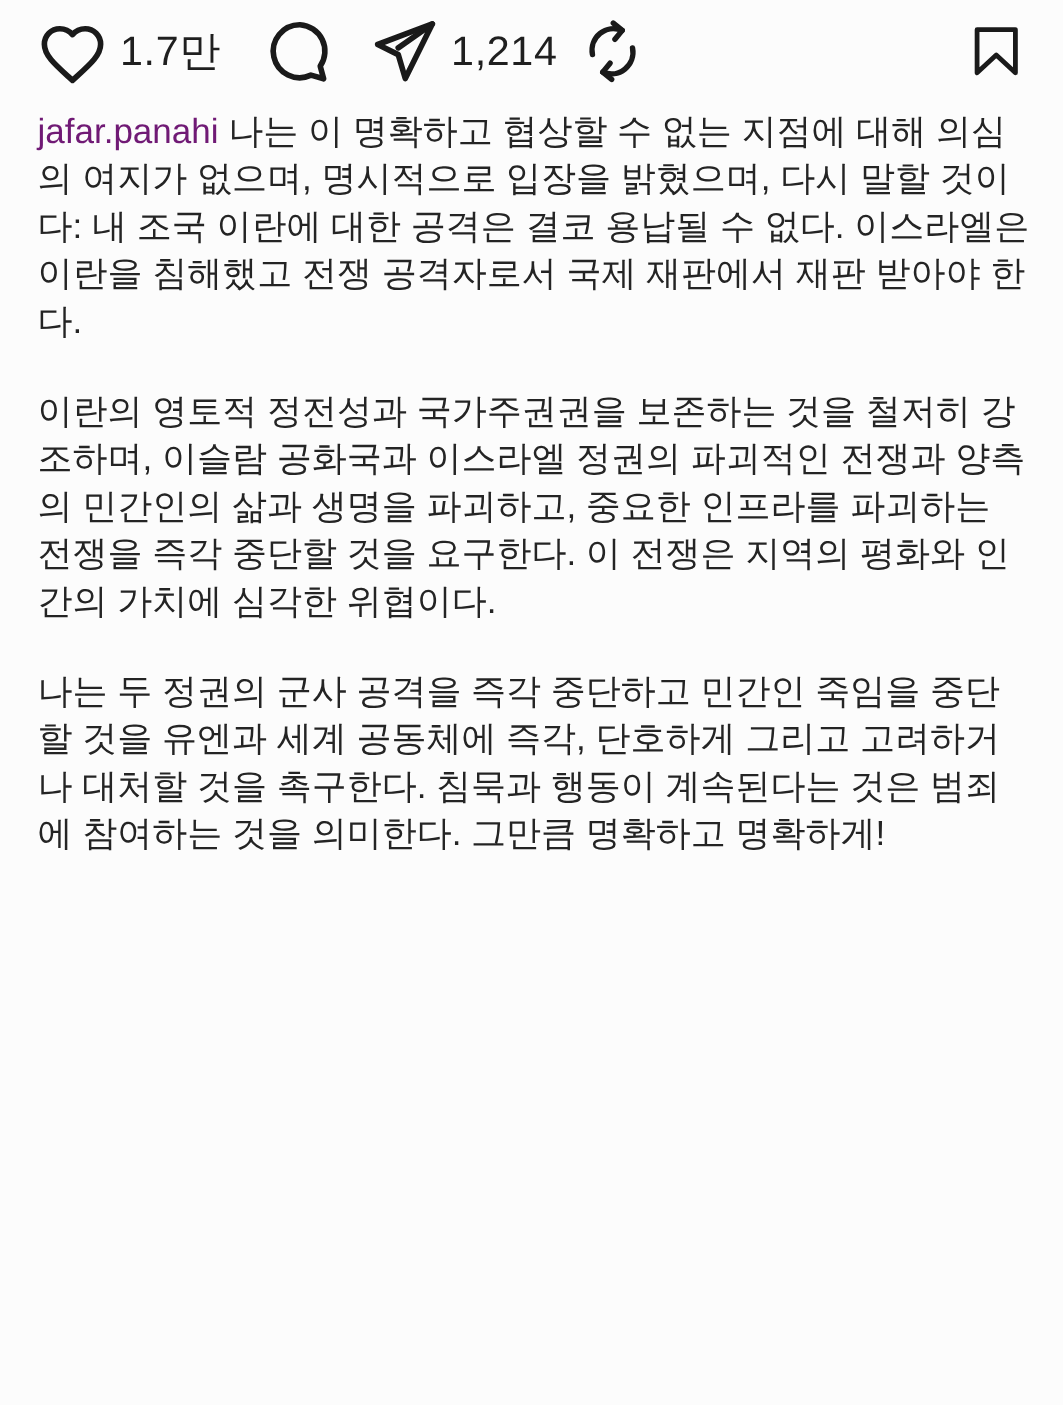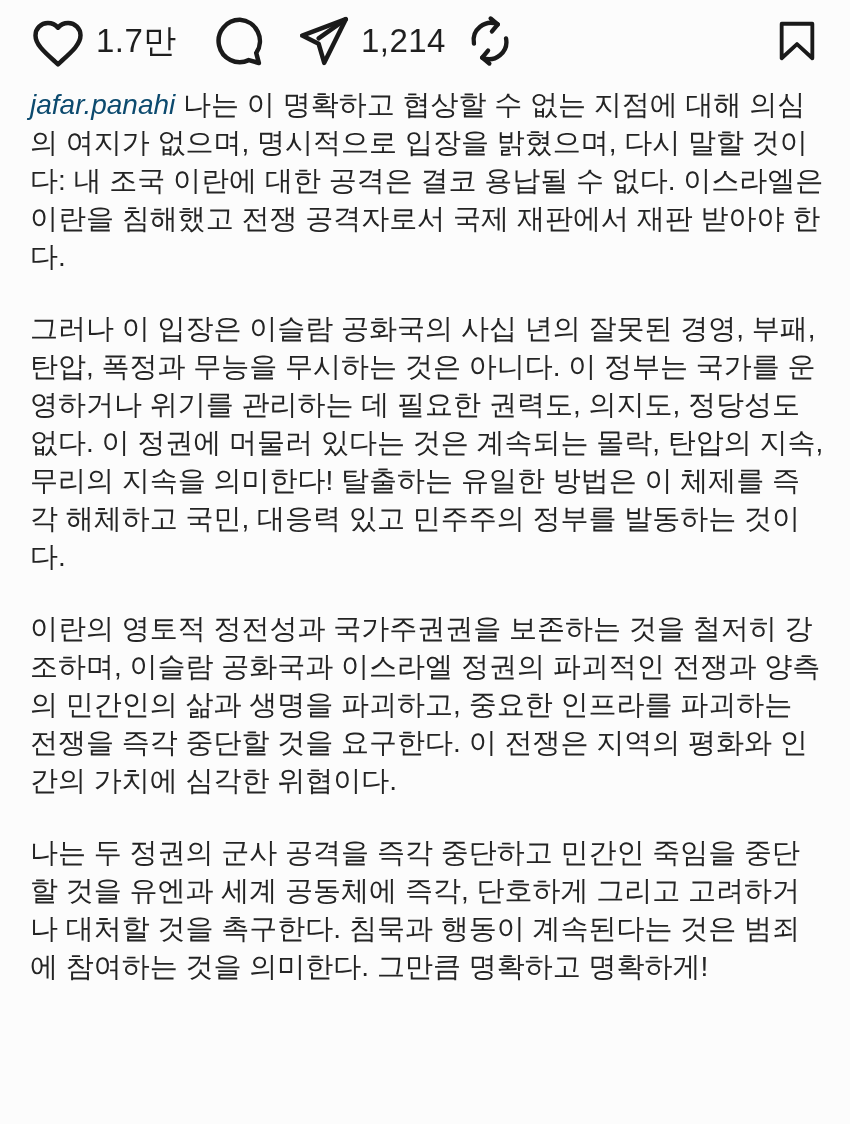--- a/index.html
+++ b/index.html
@@ -51,23 +51,22 @@
   .caption {
     font-size: 28px;
     line-height: 38px;
     color: #242424;
   }
   .caption p {
     margin: 0 0 34px 0;
   }
   .caption p.last { margin-bottom: 0; }
   .username {
-    color: #0c4a6e;
+    color: #701a75;
     cursor: pointer;
-    font-style: italic;
   }
 </style>
 </head>
 <body>
 
 <div class="post">
 
   <div class="action-bar">
     <span class="icon">
       <svg width="56" height="54" viewBox="0 0 24 24">
@@ -101,18 +100,17 @@
 
     <span class="icon bookmark">
       <svg width="46" height="50" viewBox="0 0 24 24">
         <polygon points="20 21 12 13.6 4 21 4 3 20 3"></polygon>
       </svg>
     </span>
   </div>
 
   <div class="caption">
     <p><span class="username">jafar.panahi</span> <span>나는 이 명확하고 협상할 수 없는 지점에 대해 의심의 여지가 없으며, 명시적으로 입장을 밝혔으며, 다시 말할 것이다: 내 조국 이란에 대한 공격은 결코 용납될 수 없다. 이스라엘은 이란을 침해했고 전쟁 공격자로서 국제 재판에서 재판 받아야 한다.</span></p>
-    <p>그러나 이 입장은 이슬람 공화국의 사십 년의 잘못된 경영, 부패, 탄압, 폭정과 무능을 무시하는 것은 아니다. 이 정부는 국가를 운영하거나 위기를 관리하는 데 필요한 권력도, 의지도, 정당성도 없다. 이 정권에 머물러 있다는 것은 계속되는 몰락, 탄압의 지속, 무리의 지속을 의미한다! 탈출하는 유일한 방법은 이 체제를 즉각 해체하고 국민, 대응력 있고 민주주의 정부를 발동하는 것이다.</p>
     <p>이란의 영토적 정전성과 국가주권권을 보존하는 것을 철저히 강조하며, 이슬람 공화국과 이스라엘 정권의 파괴적인 전쟁과 양측의 민간인의 삶과 생명을 파괴하고, 중요한 인프라를 파괴하는 전쟁을 즉각 중단할 것을 요구한다. 이 전쟁은 지역의 평화와 인간의 가치에 심각한 위협이다.</p>
     <p class="last"><span>나는 두 정권의 군사 공격을 즉각 중단하고 민간인 죽임을 중단할 것을 유엔과 세계 공동체에 즉각, 단호하게 그리고 고려하거나 대처할 것을 촉구한다. 침묵과 행동이 계속된다는 것은 범죄에 참여하는 것을 의미한다. 그만큼 명확하고 명확하게!</span></p>
   </div>
 
 </div>
 
 </body></html>

